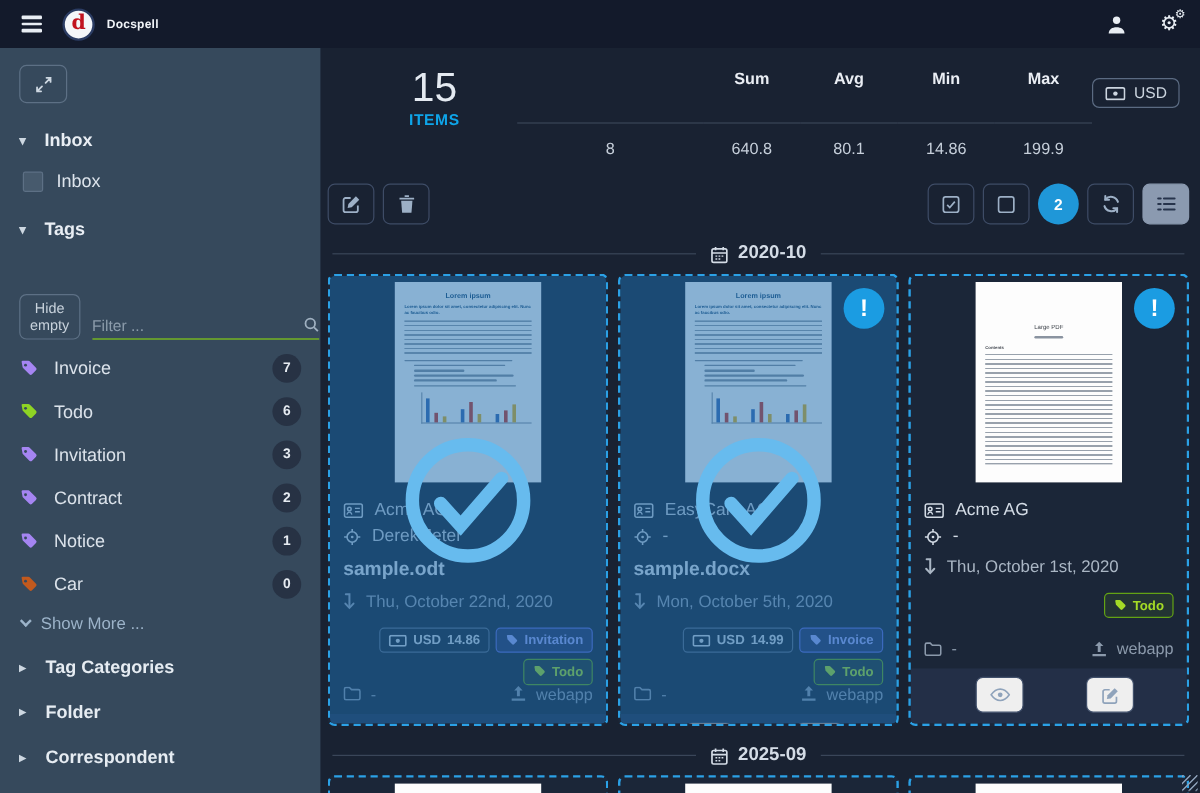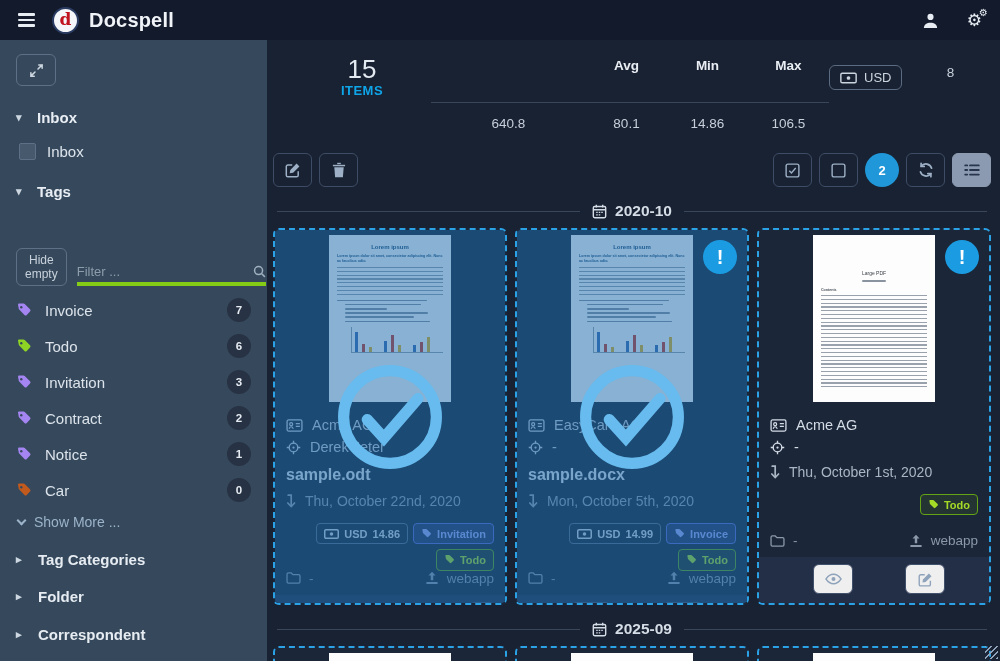--- a/index.html
+++ b/index.html
@@ -6,68 +6,68 @@
   html,body { width:1000px; height:661px; overflow:hidden; }
   body { background:#192232; font-family:"Liberation Sans", sans-serif; color:#c6cfda; }
   svg { display:block; }
 
   
   .navbar { height:40px; background:#131a2b; display:flex; align-items:center; padding:0 18px 0 0; }
   .burger { width:52px; height:40px; display:flex; flex-direction:column; justify-content:center; align-items:center; gap:3px; cursor:pointer; }
   .burger i { width:17px; height:2.5px; background:#e8edf3; border-radius:1px; }
   .logo { width:27px; height:27px; border-radius:50%; background:#f4f6f9; border:2px solid #2b3c63; display:flex; align-items:center; justify-content:center; margin-right:10px; }
   .logo span { font-family:"DejaVu Serif", serif; font-weight:bold; font-size:17px; color:#c1121f; line-height:1; margin-top:-2px; }
-  .app-title { font-size:20px; font-weight:bold; color:#f0f3f7; letter-spacing:.2px; }
+  .app-title { font-size:10px; font-weight:bold; color:#f0f3f7; letter-spacing:.2px; }
   .nav-right { margin-left:auto; display:flex; align-items:center; gap:28px; color:#e8edf3; }
   .gear-glyph { font-family:"DejaVu Sans", sans-serif; font-size:17px; position:relative; }
   .gear-glyph small { font-size:10px; position:absolute; right:-6px; top:-3px; }
 
   
   .sidebar { position:absolute; top:40px; left:0; bottom:0; width:267px; background:#36495c; padding:14px 16px 0 16px; color:#dde4ec; }
   .main { position:absolute; top:40px; left:267px; right:0; bottom:0; padding:12px 9px 0 6px; overflow:hidden; }
 
   
   .expand-btn { width:40px; height:32px; border:1px solid #5d7085; border-radius:6px; display:flex; align-items:center; justify-content:center; color:#cdd7e1; cursor:pointer; }
   .shead { display:flex; align-items:center; gap:11px; margin-top:23px; font-weight:bold; font-size:15px; color:#e9eef4; cursor:pointer; }
   .caret { font-size:11px; color:#cdd7e1; width:10px; }
   .inbox-item { display:flex; align-items:center; gap:11px; margin:17px 0 0 3px; font-size:15px; cursor:pointer; }
   .cbx { width:17px; height:17px; background:#475a6d; border:1px solid #5d7085; border-radius:2px; }
   .tag-tools { display:flex; align-items:flex-end; gap:10px; margin-top:16px; }
   .hide-empty { font-size:12px; color:#c8d2dc; border:1px solid #5d7085; border-radius:6px; padding:4px 8px; background:transparent; cursor:pointer; }
-  .filter-wrap { flex:1; display:flex; align-items:center; border-bottom:4px solid #84cc16; padding-bottom:3px;margin-top:48px; }
+  .filter-wrap { flex:1; display:flex; border-bottom:1px solid #84cc16; padding-bottom:3px;margin-top:48px; }
   .filter-wrap input { flex:1; background:transparent; border:none; outline:none; color:#dde4ec; font-size:13px; min-width:0; }
   .filter-wrap input::placeholder { color:#8c9cab; }
   .tag-row { display:flex; align-items:center; gap:13px; margin-top:12px; font-size:15px; color:#dce3eb; cursor:pointer; }
   .tag-count { margin-left:auto; width:24px; height:24px; border-radius:50%; background:#273244; color:#e6ebf1; font-size:11.5px; font-weight:bold; display:flex; align-items:center; justify-content:center; }
   .show-more { display:flex; align-items:center; gap:9px; margin:12px 0 0 2px; color:#9cb3c9; font-size:14px; cursor:pointer; }
   .chev { width:7px; height:7px; border-left:2px solid #9cb3c9; border-bottom:2px solid #9cb3c9; transform:rotate(-45deg); margin-top:-4px; }
   .csec { display:flex; align-items:center; gap:12px; margin-top:20.5px; font-weight:bold; font-size:15px; color:#e6ecf2; cursor:pointer; }
 
   
   .stats { display:flex; align-items:flex-start; }
   .stat-big { width:110px; margin-left:34px; text-align:center; padding-top:4px; }
-  .stat-big .n { font-size:26px; color:#e4eaf1; line-height:1.05; }
+  .stat-big .n { font-size:34px; color:#e4eaf1; line-height:1.05; }
   .stat-big .l { font-size:13px; font-weight:bold; color:#0ea5e9; letter-spacing:.5px; }
   .stat-table { flex:1; display:grid; grid-template-columns:155px repeat(5,1fr); margin-left:14px; }
   .stat-h { font-size:13.5px; font-weight:bold; color:#eaeef4; text-align:center; padding:6px 0 12px; border-bottom:1px solid #3a4659; }
   .stat-v { font-size:13.5px; color:#c6cfda; text-align:center; padding:13px 0; }
   .usd-badge { display:inline-flex; align-items:center; gap:7px; border:1px solid #5b6b82; border-radius:6px; padding:4px 10px; color:#ccd5df; font-size:13px; }
 
   
   .toolbar { display:flex; align-items:center; margin-top:9px; }
   .tb-left, .tb-right { display:flex; align-items:center; gap:7px; }
   .tb-right { margin-left:auto; }
   .btn { height:34px; min-width:39px; padding:0 10px; border:1px solid #3e4c66; border-radius:6px; background:transparent; color:#9db0c6; display:inline-flex; align-items:center; justify-content:center; cursor:pointer; }
   .btn.active { background:#8b9ab0; border-color:#8b9ab0; color:#27344c; }
   .sel-count { width:34px; height:34px; border-radius:50%; background:#1f97d8; color:#fff; font-size:13px; font-weight:bold; display:flex; align-items:center; justify-content:center; cursor:pointer; }
 
   
   .ghead { display:flex; align-items:center; gap:12px; margin:15px 4px 8px; color:#d4dce6; }
   .ghead .line { flex:1; height:1px; background:#3a4659; }
-  .ghead .glabel { display:flex; align-items:center; gap:8px; font-weight:bold; font-size:15.5px; }
+  .ghead .glabel { display:flex; align-items:flex-end; gap:8px; font-weight:bold; font-size:15.5px; }
 
   
   .cards { display:grid; grid-template-columns:repeat(3,1fr); gap:8px; }
   .card { position:relative; border:2px dashed #2ba1e6; border-radius:6px; background:#1b2638; height:377px; display:flex; flex-direction:column; overflow:hidden; cursor:pointer; }
   .card.partial { height:53px; }
   .preview { height:177px; flex:0 0 auto; display:flex; justify-content:center; padding-top:5px; }
   .page { width:122px; height:167px; background:#fdfdfd; padding:9px 8px; overflow:hidden; }
   .pg-title { font-size:6px; font-weight:bold; color:#1f4e79; text-align:center; margin-bottom:4px; }
   .pg-title.dark { color:#3a3f46; font-weight:normal; font-size:5px; }
   .pg-intro { font-size:3.6px; font-weight:bold; color:#1f4e79; text-align:left; line-height:1.4; margin-bottom:3px; }
@@ -236,37 +236,38 @@
 
 <div class="main">
 
   <div class="stats">
     <div class="stat-big">
       <div class="n">15</div>
       <div class="l">ITEMS</div>
     </div>
     <div class="stat-table">
       <div class="stat-h"></div>
+      <div class="stat-h">Sum</div>
       <div class="stat-h">Avg</div>
       <div class="stat-h">Min</div>
       <div class="stat-h">Max</div>
       <div class="stat-v" style="text-align:left;">
         <span class="usd-badge">
           <svg class="icn" width="17" height="12" viewBox="0 0 24 16" fill="none" stroke="currentColor" stroke-width="2">
               <rect x="1.2" y="1.2" width="21.6" height="13.6" rx="2"></rect>
               <circle cx="12" cy="8" r="2.6" fill="currentColor" stroke="none"></circle>
             </svg>
           <span>USD</span>
         </span>
       </div>
       <div class="stat-v">8</div>
       <div class="stat-v">640.8</div>
       <div class="stat-v">80.1</div>
       <div class="stat-v">14.86</div>
-      <div class="stat-v">106.5</div>
+      <div class="stat-v">199.9</div>
     </div>
   </div>
 
   <div class="toolbar">
     <div class="tb-left">
       <button class="btn">
         <svg class="icn" width="16" height="16" viewBox="0 0 16 16" fill="none" stroke="currentColor" stroke-width="1.5">
             <path d="M13.2 9.2v4a1.6 1.6 0 0 1-1.6 1.6H2.9a1.6 1.6 0 0 1-1.6-1.6V4.6A1.6 1.6 0 0 1 2.9 3h4.3"></path>
             <path d="M11.6 1.6l2.8 2.8L8.1 10.7l-3.4.6.6-3.4z" fill="currentColor" stroke="none"></path>
           </svg>

